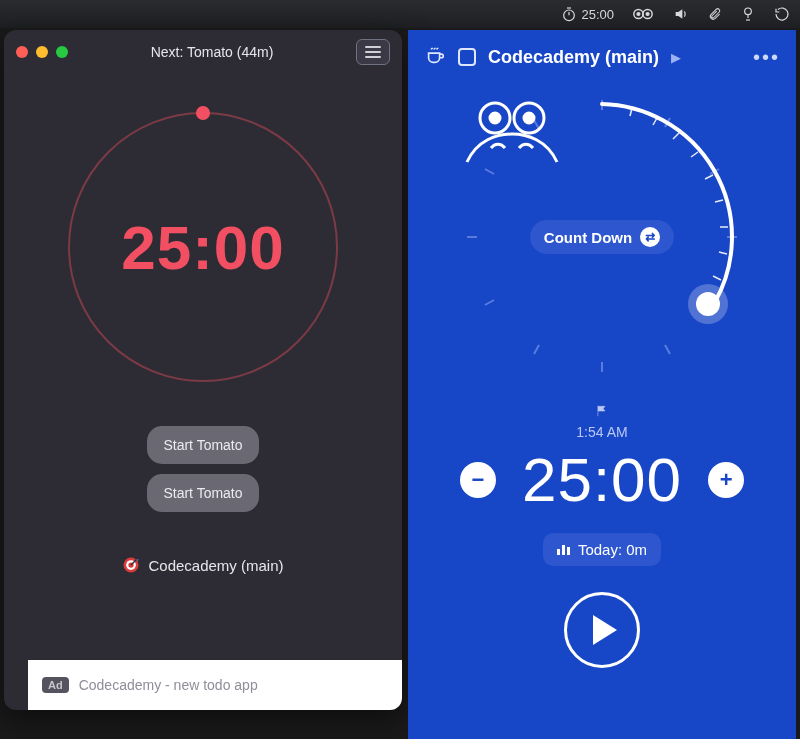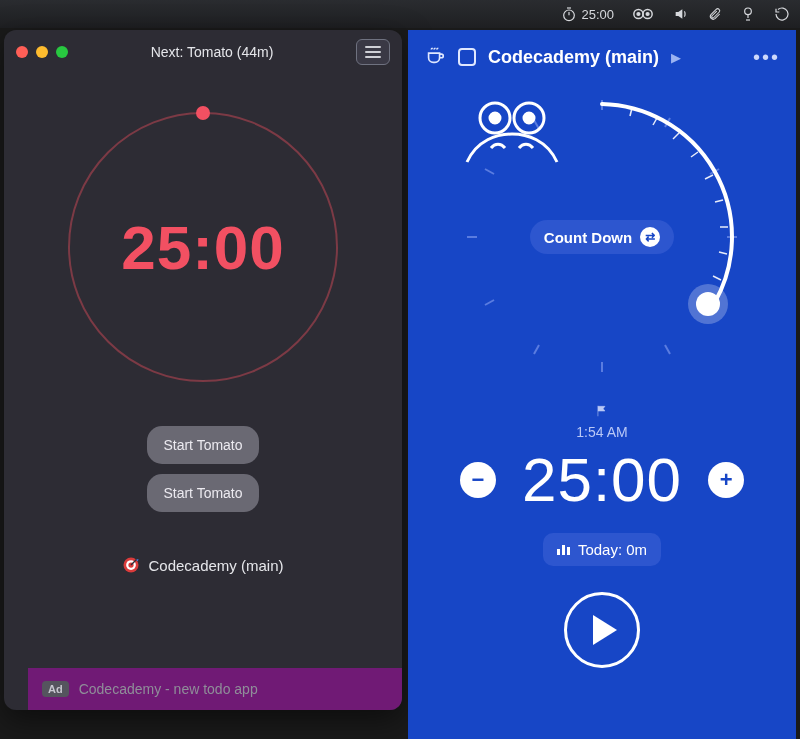--- a/index.html
+++ b/index.html
@@ -56,21 +56,21 @@
   .wd-buttons { margin-top: 34px; display: flex; flex-direction: column; gap: 10px; align-items: center; }
   .wd-btn {
     padding: 11px 16px; border: none; border-radius: 15px; background: #6a6973;
     color: #eceaf0; font-size: 14px; cursor: pointer;
   }
 
   .wd-task { margin-top: 44px; display: flex; align-items: center; gap: 8px; color: #e5e6ea; font-size: 15px; }
   .target-ico { width:18px; height:18px; }
 
   .wd-ad {
-    margin-top: auto; height: 42px; width: 100%; background: #701a75;
+    margin-top: auto; height: 50px; width: 100%; background: #ffffff;
     display: flex; align-items: center; gap: 10px; padding: 0 14px;
     color: #8f8e99; font-size: 14px; margin-left: 48px;
   }
   .ad-pill { background: #55545e; color: #c7c6cf; font-size: 11px; padding: 2px 6px; border-radius: 4px; font-weight: 600; }
 
   
   .win-blue {
     position: absolute; top: 30px; left: 408px; width: 388px; height: 709px;
     background: #1746c6; color: #fff;
     display: flex; flex-direction: column; align-items: center;

